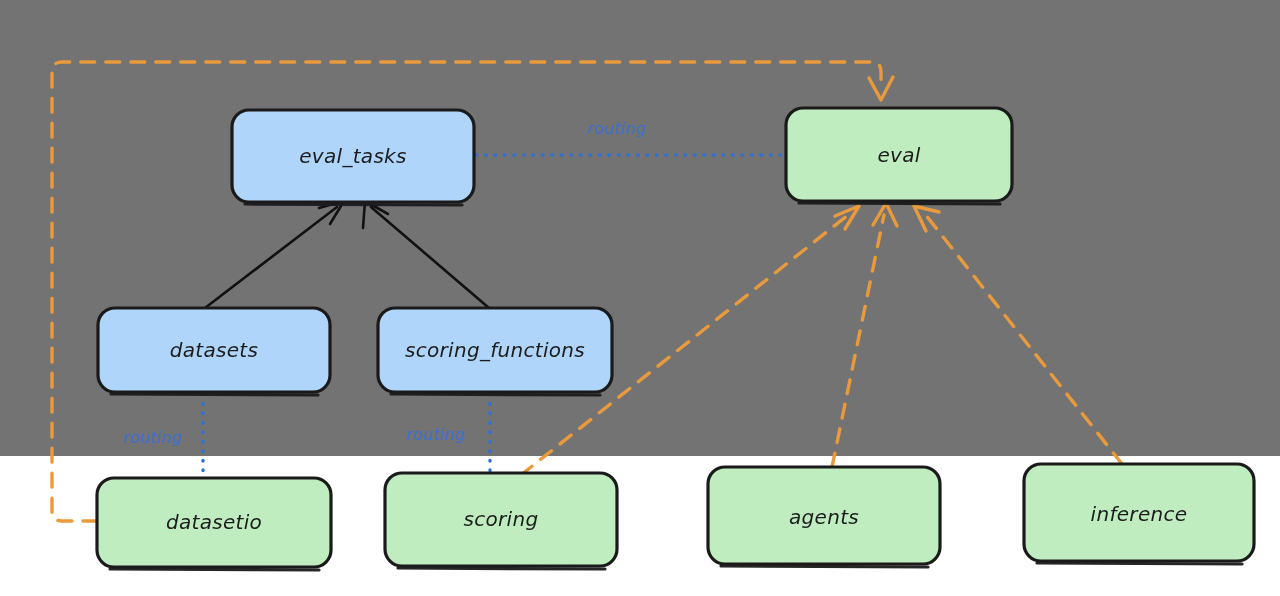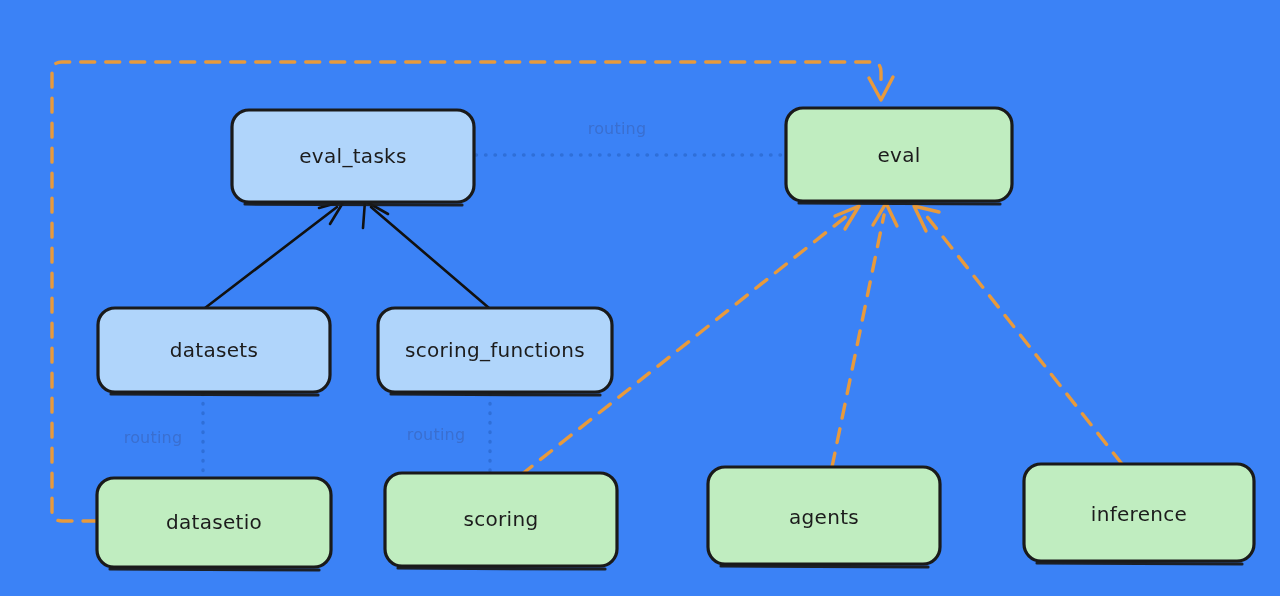--- a/index.html
+++ b/index.html
@@ -10,22 +10,23 @@
   }
   body {
     width: 1280px;
     height: 596px;
     font-family: "DejaVu Sans", sans-serif;
     overflow: hidden;
   }
   #diagram-root {
     position: relative;
     width: 1280px;
-    height: 596px;
-    background: #3b82f6;
+    height: 456px;
+    background: #737373;
+    font-style: italic;
   }
   #diagram-svg {
     position: absolute;
     top: 0;
     left: 0;
     width: 1280px;
     height: 596px;
   }
   .node-label {
     font-family: "DejaVu Sans", sans-serif;

